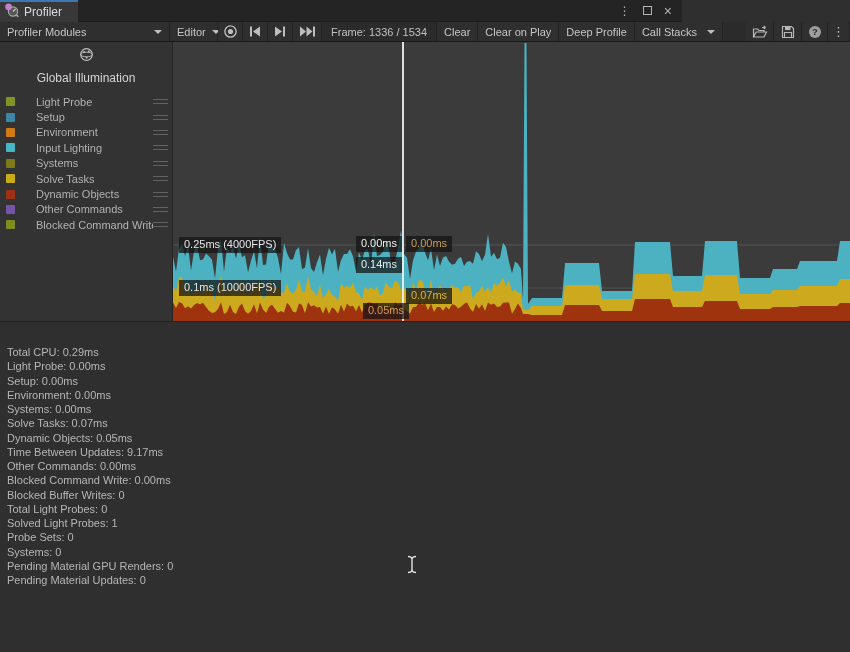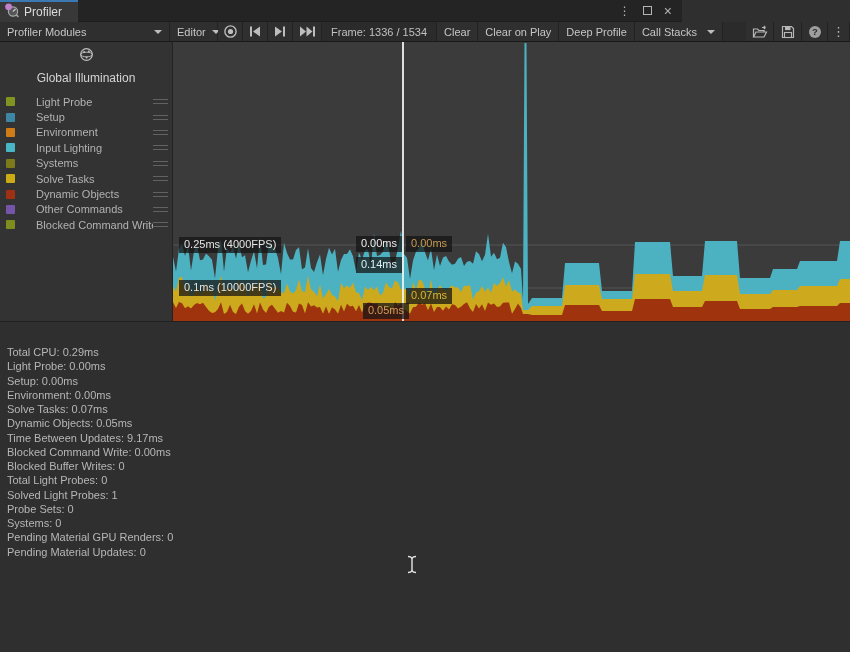--- a/index.html
+++ b/index.html
@@ -233,23 +233,25 @@
       <div class="pill" style="color: rgb(201, 155, 82); left: 233px; top: 194px;">0.00ms</div>
       <div class="pill" style="color: rgb(214, 182, 60); left: 233px; top: 246px;">0.07ms</div>
     </div>
 
   <div class="details">
     <div class="stats">
         <div>Total CPU: 0.29ms</div>
         <div>Light Probe: 0.00ms</div>
         <div>Setup: 0.00ms</div>
         <div>Environment: 0.00ms</div>
+        <div>Systems: 0.00ms</div>
         <div>Solve Tasks: 0.07ms</div>
         <div>Dynamic Objects: 0.05ms</div>
         <div>Time Between Updates: 9.17ms</div>
+        <div>Other Commands: 0.00ms</div>
         <div>Blocked Command Write: 0.00ms</div>
         <div>Blocked Buffer Writes: 0</div>
         <div>Total Light Probes: 0</div>
         <div>Solved Light Probes: 1</div>
         <div>Probe Sets: 0</div>
         <div>Systems: 0</div>
         <div>Pending Material GPU Renders: 0</div>
         <div>Pending Material Updates: 0</div>
       </div>
     <svg class="ibeam" width="12" height="19" viewBox="0 0 12 19">

